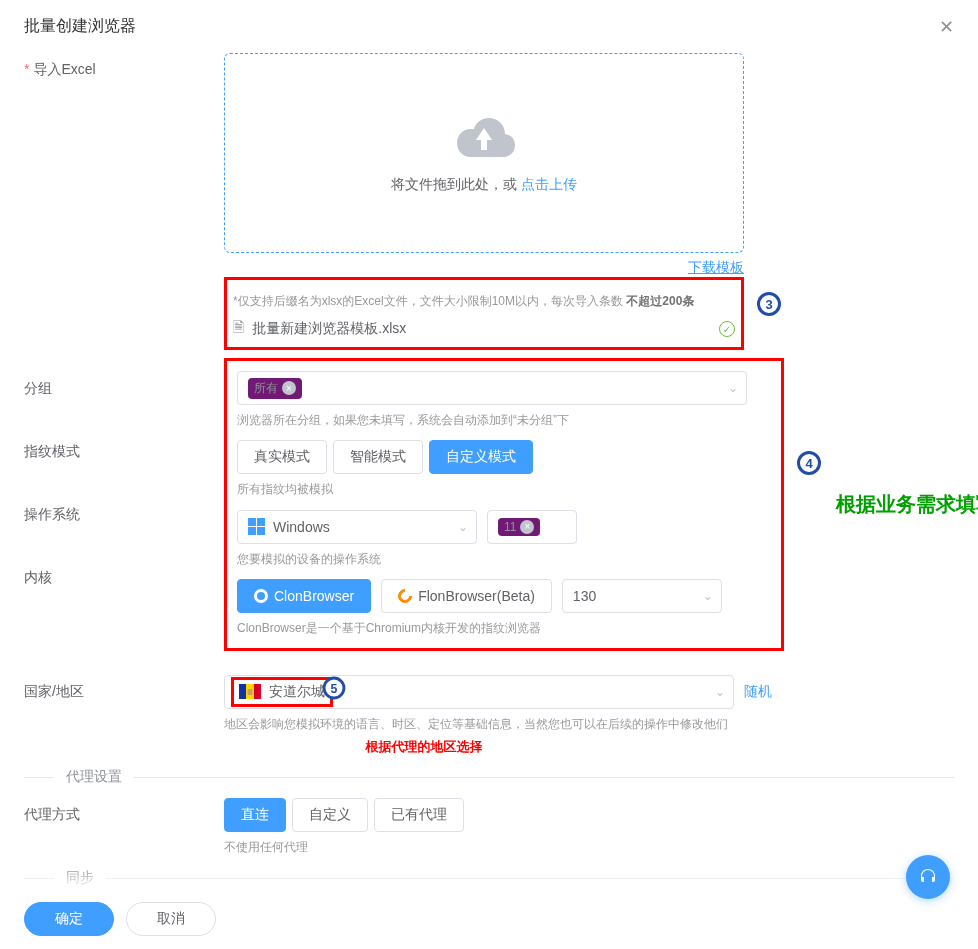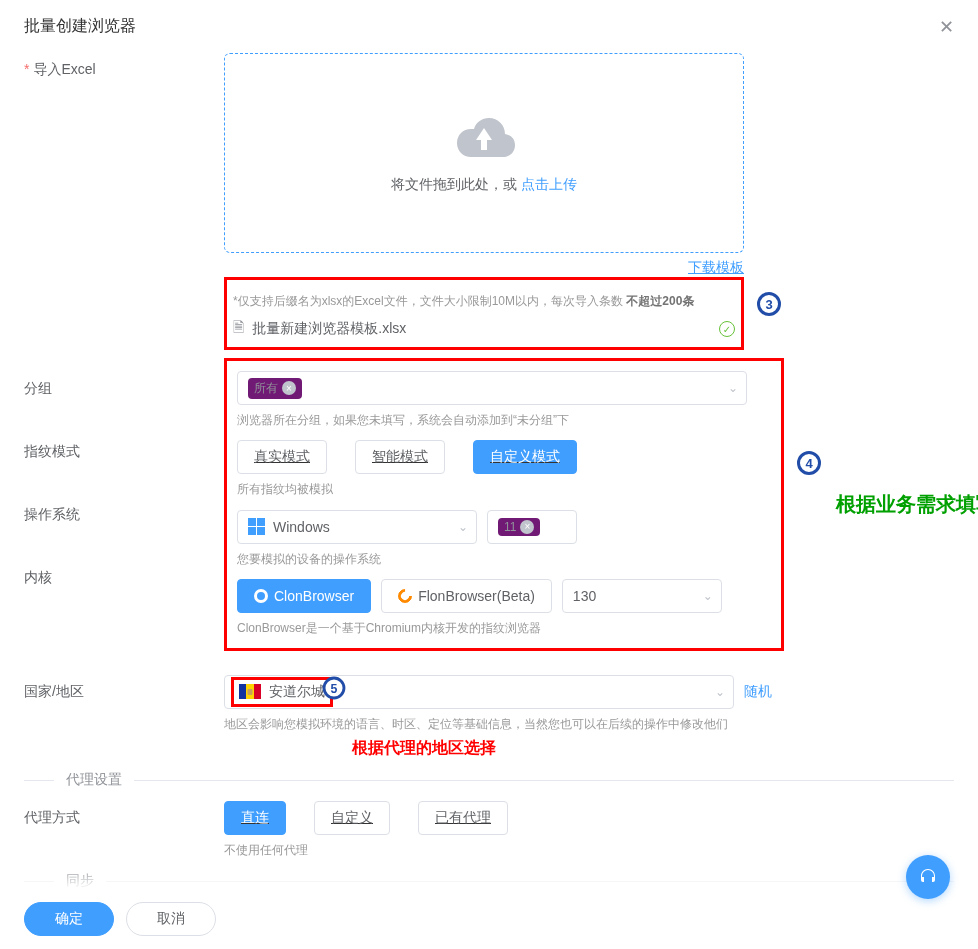--- a/index.html
+++ b/index.html
@@ -21,28 +21,28 @@
   .hint .bold { font-weight: 700; color: #737373; }
   .file-row { display: flex; align-items: center; gap: 8px; margin-top: 6px; color: #606266; max-width: 520px; }
   .file-row .doc-icon { color: #909399; }
   .file-row .check-icon { margin-left: auto; color: #67c23a; border: 1px solid #67c23a; border-radius: 50%; width: 16px; height: 16px; display: inline-flex; align-items: center; justify-content: center; font-size: 10px; }
   .red-box { border: 3px solid #ff0000; padding: 6px; position: relative; }
   .badge { position: absolute; width: 24px; height: 24px; border-radius: 50%; background: #fff; border: 3px solid #214da8; color: #214da8; font-weight: 700; font-size: 13px; display: inline-flex; align-items: center; justify-content: center; }
   .select { border: 1px solid #dcdfe6; border-radius: 4px; height: 34px; display: flex; align-items: center; padding: 0 30px 0 10px; position: relative; color: #606266; cursor: pointer; background: #fff; }
   .select .chev { position: absolute; right: 8px; color: #c0c4cc; font-size: 12px; }
   .tag { background: #701a75; border-radius: 4px; padding: 2px 6px; font-size: 12px; color: #909399; display: inline-flex; align-items: center; gap: 4px; }
   .tag .x { background: #c0c4cc; color: #fff; border-radius: 50%; width: 14px; height: 14px; display: inline-flex; align-items: center; justify-content: center; font-size: 10px; }
-  .btn-group { display: flex; gap: 28px; text-decoration: underline; }
+  .btn-group { display: flex; gap: 6px; }
   .btn { border: 1px solid #dcdfe6; background: #fff; color: #606266; height: 34px; padding: 0 16px; border-radius: 4px; cursor: pointer; display: inline-flex; align-items: center; gap: 6px; font-size: 14px; }
   .btn.primary { background: #409eff; color: #fff; border-color: #409eff; }
   .os-row { display: flex; gap: 10px; }
   .os-select { width: 240px; }
   .ver-select { width: 90px; }
   .green-anno { position: absolute; right: -120px; top: 60px; color: #00a000; font-weight: 700; font-size: 20px; white-space: nowrap; }
-  .red-anno { color: #ff0000; font-weight: 700; font-size: 16px; text-align: center; margin-top: 4px; }
+  .red-anno { color: #ff0000; font-weight: 700; font-size: 13px; text-align: center; margin-top: 4px; }
   .kernel-row { display: flex; gap: 10px; }
   .country-row { display: flex; gap: 10px; align-items: center; }
   .country-select { flex: 1; }
   .random-link { color: #409eff; cursor: pointer; }
   .flag { width: 22px; height: 15px; display: inline-block; background: linear-gradient(to right, #1033a0 33%, #ffd400 33% 66%, #d80027 66%); margin-right: 8px; vertical-align: middle; position: relative; }
   .flag::after { content: ""; position: absolute; left: 50%; top: 50%; width: 5px; height: 6px; background: #c8a05a; transform: translate(-50%,-50%); border-radius: 1px; }
   .divider { display: flex; align-items: center; margin: 12px 0; color: #909399; font-size: 14px; }
   .divider::before { content: ""; width: 30px; height: 1px; background: #e4e7ed; margin-right: 12px; }
   .divider::after { content: ""; flex: 1; height: 1px; background: #e4e7ed; margin-left: 12px; }
   .toggle { width: 40px; height: 20px; background: #dcdfe6; border-radius: 10px; position: relative; display: inline-block; cursor: pointer; flex-shrink: 0; }

